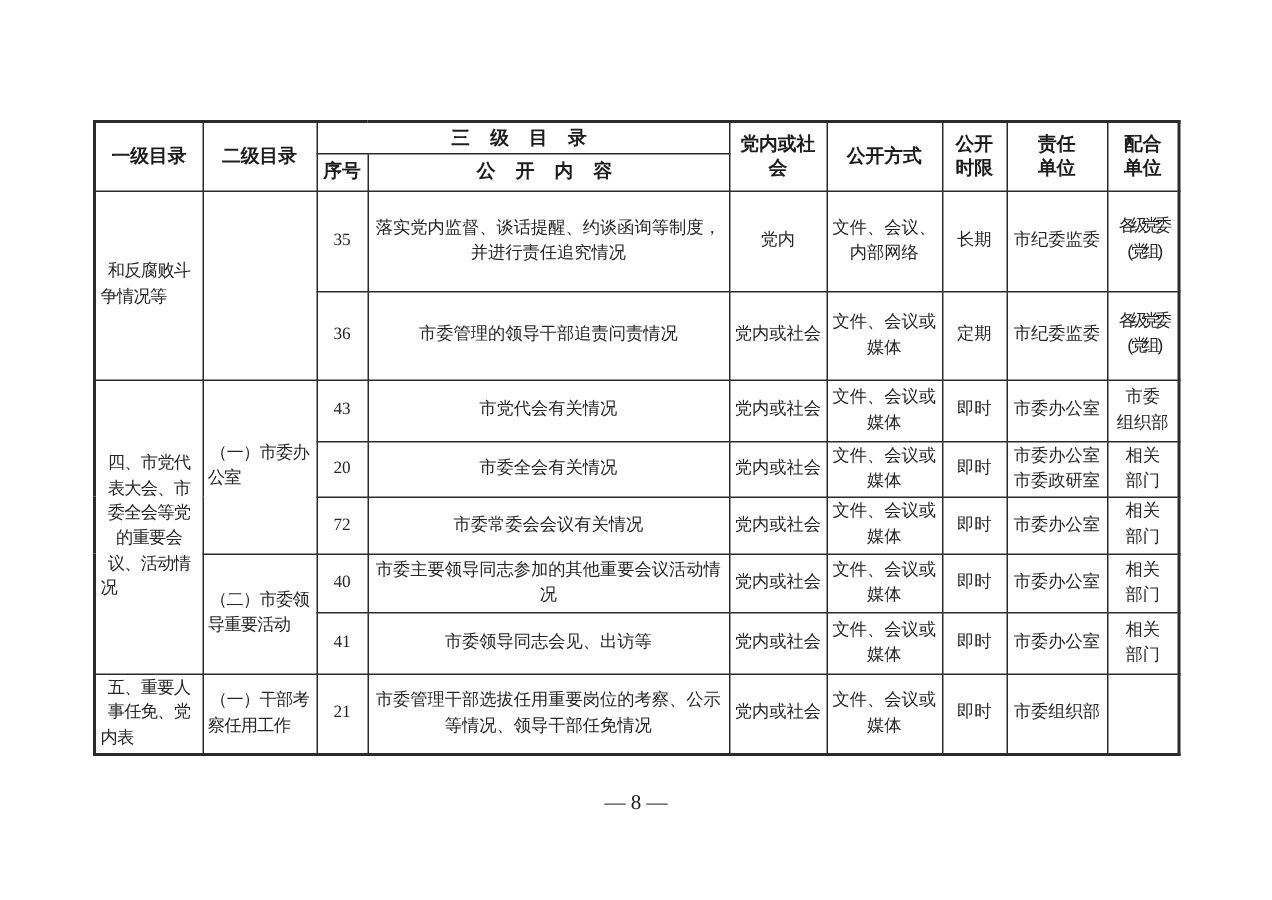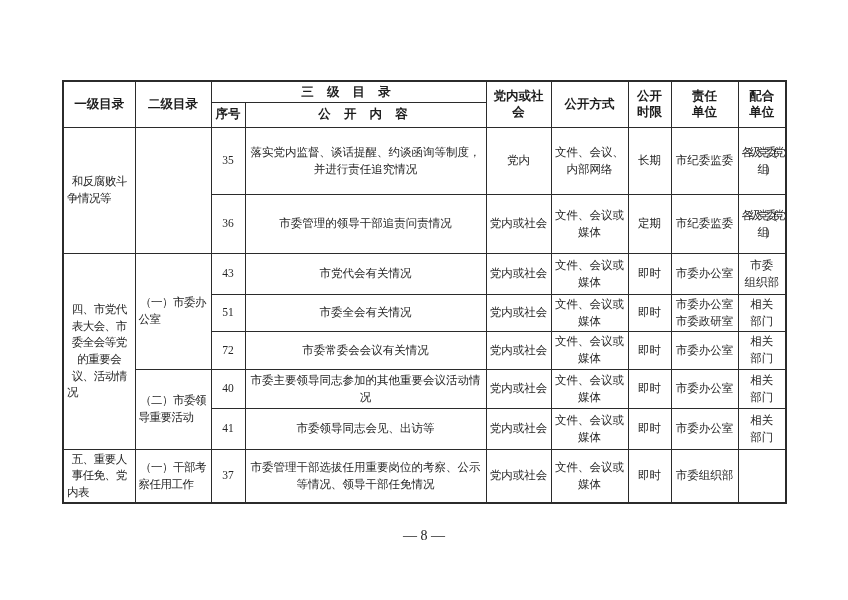--- a/index.html
+++ b/index.html
@@ -14,29 +14,29 @@
     border:2px solid #2b2b2b;
   }
   .doc-table td{
     border:1px solid #2b2b2b;
     text-align:center;vertical-align:middle;
     padding:1px 3px;
     font-size:11.5px;line-height:1.45;
     overflow:hidden;
   }
   td.hdr{
-    font-family:Liberation Serif, serif;
+    font-family:Liberation Sans, sans-serif;
     font-weight:bold;font-size:12.5px;line-height:1.3;color:#1d1d1d;
   }
   td.hdr-wide{letter-spacing:5px;}
   .pre{white-space:pre-line;}
   .left{text-align:left;padding-left:6px;padding-right:4px;margin-left:23px;}
   .cat{text-align:justify;text-align-last:left;padding:2px 4px;letter-spacing:-0.5px;}
   .vtop{vertical-align:top;}
-  .squeeze{letter-spacing:-3.5px;}
+  .squeeze{letter-spacing:-3.5px;font-family:Liberation Mono, monospace;}
   .footer-pn{
     position:absolute;left:0;top:528px;width:848px;
     text-align:center;font-size:14px;color:#1d1d1d;
     font-family:"Liberation Serif","DejaVu Serif",serif;
   }
 </style>
 </head>
 <body>
 
 <table class="doc-table">
@@ -100,21 +100,21 @@
     <td class="left">市党代会有关情况</td>
     <td>党内或社会</td>
     <td class="left">文件、会议或媒体</td>
     <td>即时</td>
     <td>市委办公室</td>
     <td class="pre">市委
 组织部</td>
   </tr>
 
   <tr style="height:37px">
-    <td>51</td>
+    <td>20</td>
     <td class="left">市委全会有关情况</td>
     <td>党内或社会</td>
     <td class="left">文件、会议或媒体</td>
     <td>即时</td>
     <td class="pre">市委办公室
 市委政研室</td>
     <td class="pre">相关
 部门</td>
   </tr>
 
@@ -148,21 +148,21 @@
     <td class="left">文件、会议或媒体</td>
     <td>即时</td>
     <td>市委办公室</td>
     <td class="pre">相关
 部门</td>
   </tr>
 
   <tr style="height:42px">
     <td class="cat">五、重要人事任免、党内表</td>
     <td class="cat">（一）干部考察任用工作</td>
-    <td>37</td>
+    <td>21</td>
     <td class="left">市委管理干部选拔任用重要岗位的考察、公示等情况、领导干部任免情况</td>
     <td>党内或社会</td>
     <td class="left">文件、会议或媒体</td>
     <td>即时</td>
     <td>市委组织部</td>
     <td></td>
   </tr>
 </tbody>
   </table>
 

